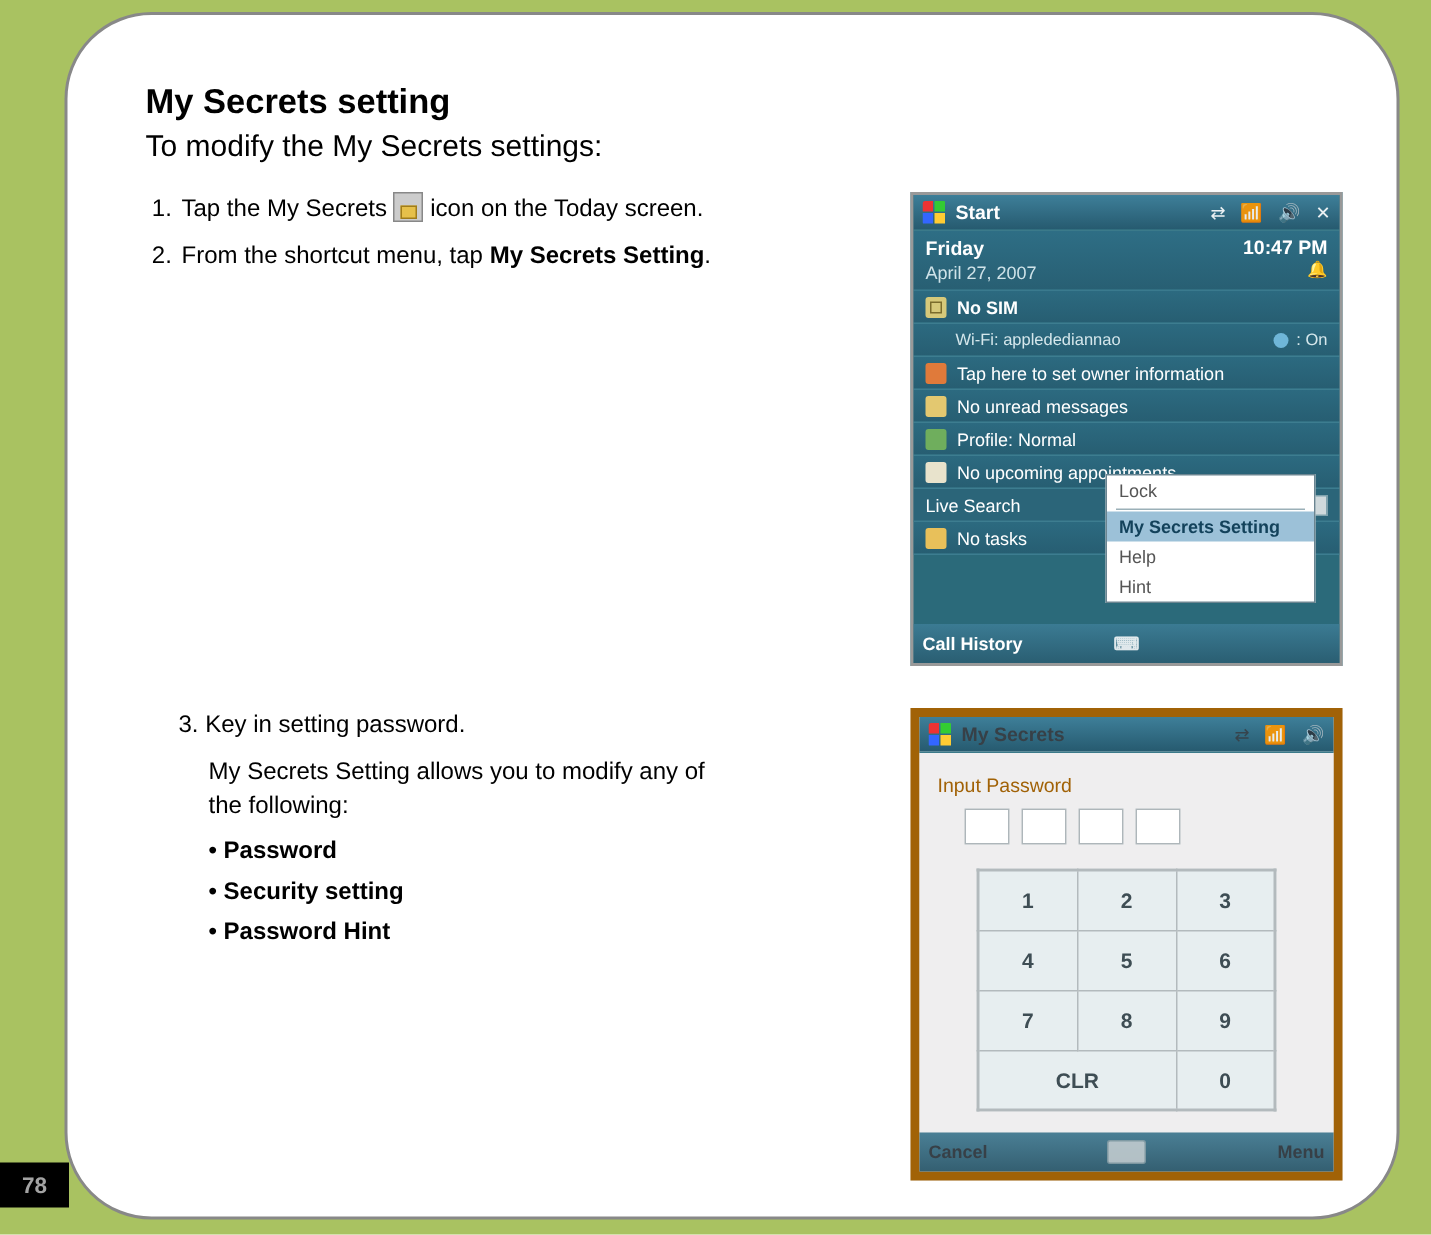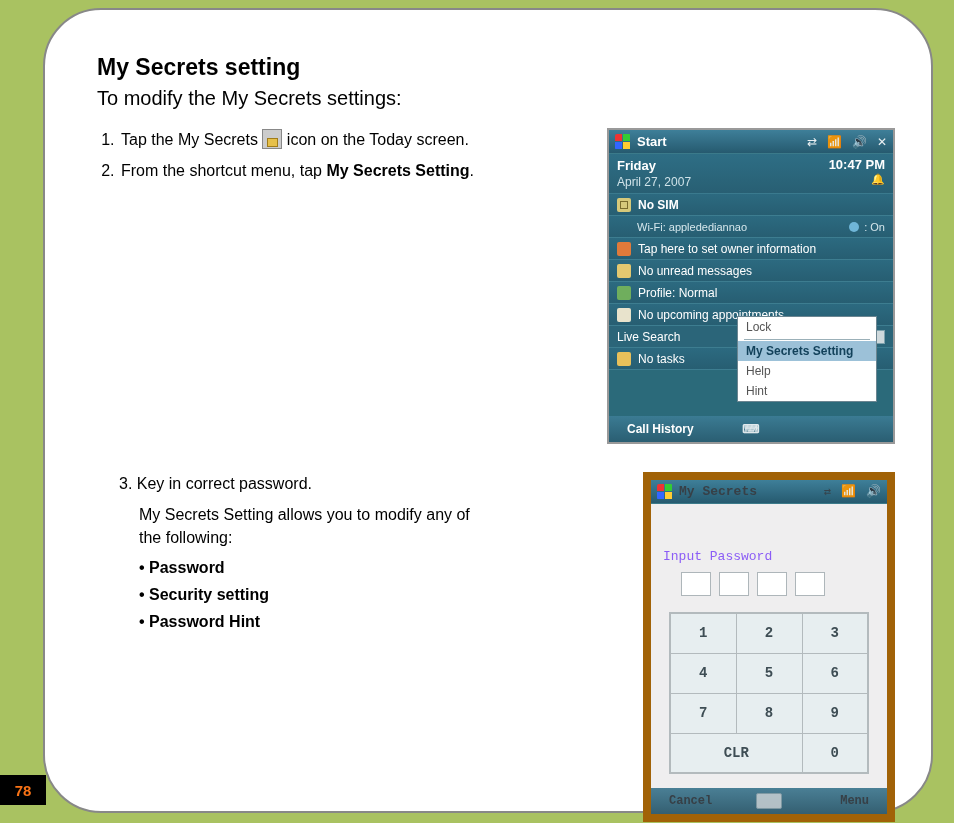--- a/index.html
+++ b/index.html
@@ -92,62 +92,62 @@
   .context-menu {
     position: absolute; right: 16px; bottom: 40px; width: 140px;
     background: #ffffff; border: 1px solid #6b8591; color: #2c4a57;
   }
   .context-menu .mi { padding: 3px 8px; font-size: 12px; color: #555; }
   .context-menu .sep { height:1px; background:#9bb0b8; margin: 2px 6px 1px 6px; }
   .context-menu .mi.sel { background:#9cc1d8; color:#13425b; font-weight:bold; }
   .bottombar {
     position: absolute; left:0; right:0; bottom:0; height: 26px;
     background: linear-gradient(#3b7b93,#2a5e72); display:flex; align-items:center;
-    padding: 0 18px; font-weight:bold; font-size:12px;
+    padding: 0 6px; font-weight:bold; font-size:12px;
   }
   .bottombar .r { margin-left:auto; }
   .bottombar .mid { position:absolute; left:50%; transform:translateX(-50%); opacity:.85; }
 
   
   .row2 { display:flex; align-items:flex-start; margin-top: 28px; }
   .instr2 { width: 380px; font-size: 16px; line-height: 1.45; }
   .step3-label { margin-left: 22px; }
   .step3-body { margin-left: 42px; }
   .bullets { margin: 6px 0 0 0; padding: 0; list-style: none; }
   .bullets li::before { content: "• "; font-weight:bold; }
   .bullets li { font-weight: bold; margin-bottom: 4px; }
 
   .shot2 {
-    width: 252px; border: 8px solid #a16207; background: #e5e5e5;
-    font-family: Liberation Mono, monospace; color:#374047; position:relative;
+    width: 288px; border: 6px solid #a16207; background: #e5e5e5;
+    font-family: Liberation Sans, sans-serif; color:#374047; position:relative;
     padding-bottom: 26px;
   }
   .shot2 .titlebar { position:relative; }
   .shot2 .body { background:#efeeef; padding: 14px 12px 14px 12px; }
-  .ip-label { font-size: 13px; color:#8b5cf6; margin-bottom:8px;margin-top:31px; }
+  .ip-label { font-size: 13px; color:#a16207; margin-bottom:8px; }
   .pinslots { display:flex; gap:8px; margin: 0 0 16px 18px; }
   .pinslots .slot {
     width:30px; height:24px; background:#fff; border:1px solid #aeb6ba;
   }
   .keypad {
     border:2px solid #b3babd; width: 200px; margin: 0 auto; background:#fff;
     border-collapse: collapse;
   }
   .keypad tr td {
     width:66px; height:40px; border:1px solid #b3babd; text-align:center;
     background:#e7eef0; font-weight:bold; font-size:14px; color:#3e4d54;
   }
   .keypad tr td.wide { width:132px; }
   .shot2 .bottombar { background: linear-gradient(#4a7f95,#345f71); font-size:12px; }
   .shot2 .bottombar .mid {
     width: 26px; height: 16px; background:#c8d0d3; border:1px solid #8aa0a8; border-radius:2px;
   }
   .pagenum {
     position: absolute; left: 0; bottom: 18px; width: 46px; height: 30px;
-    background:#000; color:#f97316; font-weight:bold; font-size:15px;
+    background:#000; color:#a3a3a3; font-weight:bold; font-size:15px;
     display:flex; align-items:center; justify-content:center;
   }
 </style>
 </head>
 <body>
 
 <div class="page-frame">
   <h1 class="title">My Secrets setting</h1>
   <p class="subtitle">To modify the My Secrets settings:</p>
 
@@ -236,21 +236,21 @@
           <span>Call History</span>
           <span class="mid">⌨</span>
         </div>
       </div>
     </div>
   </div>
 
   <div class="row2">
     <div class="instr2">
       <div class="step3-label">
-        3. <span>Key in correct password.</span>
+        3. <span>Key in setting password.</span>
       </div>
       <div class="step3-body">
         <div style="margin-top:8px;">My Secrets Setting allows you to modify any of the following:</div>
         <ul class="bullets">
           <li>Password</li>
           <li>Security setting</li>
           <li>Password Hint</li>
         </ul>
       </div>
     </div>

